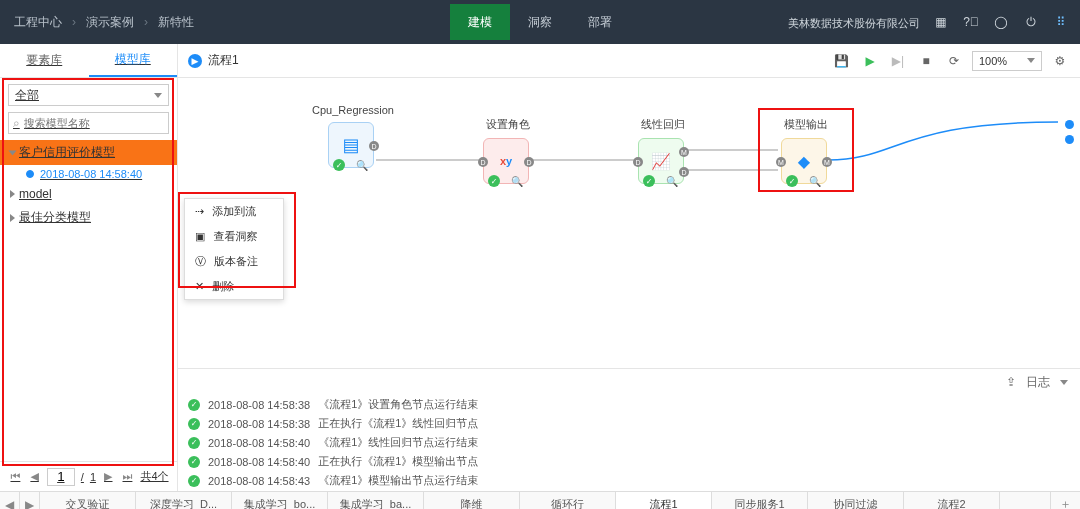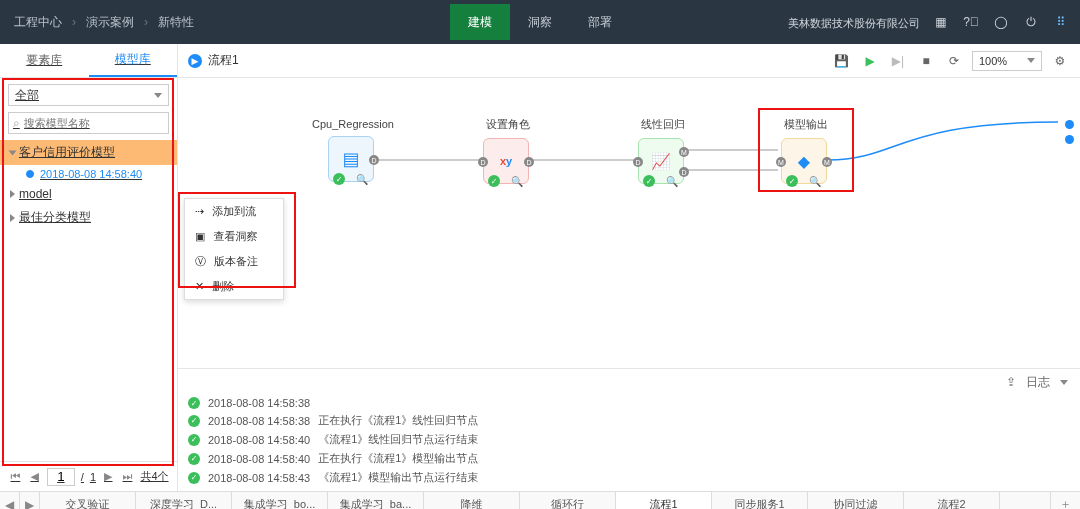--- a/index.html
+++ b/index.html
@@ -22,21 +22,21 @@
 .side-tabs { display: flex; height: 34px; border-bottom: 1px solid #e5e5e5; }
 .side-tab { flex: 1; display: flex; align-items: center; justify-content: center; cursor: pointer; color: #666; }
 .side-tab.active { color: #1d8cf8; border-bottom: 2px solid #1d8cf8; }
 .side-hl { position: absolute; border: 2px solid #e11; pointer-events: none; }
 .side-select { margin: 6px 8px; height: 22px; border: 1px solid #ccc; background: #fff; display: flex; align-items: center; padding: 0 6px; justify-content: space-between; cursor: pointer; }
 .side-search { margin: 0 8px 6px; height: 22px; border: 1px solid #ccc; display: flex; align-items: center; padding: 0 4px; gap: 4px; }
 .side-search input { border: none; outline: none; flex: 1; font-size: 11px; color: #888; }
 .tree { flex: 1; overflow: auto; }
 .tree-item { padding: 4px 10px; display: flex; align-items: center; gap: 4px; cursor: pointer; }
 .tree-item.group { font-weight: normal; color: #333; }
-.tree-item.selected { background: #fdba74; }
+.tree-item.selected { background: #f97316; }
 .tree-sub { padding: 3px 10px 3px 26px; display: flex; align-items: center; gap: 6px; cursor: pointer; font-size: 11px; color: #444; }
 .tree-sub.sel { color: #1d8cf8; }
 .dot { width: 8px; height: 8px; border-radius: 50%; border: 1.5px solid #888; display: inline-block; }
 .dot.fill { background: #1d8cf8; border-color: #1d8cf8; }
 .caret { width: 0; height: 0; border-top: 4px solid transparent; border-bottom: 4px solid transparent; border-left: 5px solid #888; display: inline-block; }
 .caret.down { transform: rotate(90deg); }
 .side-pager { border-top: 1px solid #e5e5e5; height: 30px; display: flex; align-items: center; justify-content: center; gap: 6px; font-size: 11px; }
 .side-pager input { width: 28px; text-align: center; border: 1px solid #ccc; height: 18px; }
 .pg-btn { cursor: pointer; color: #888; padding: 0 2px; }
 
@@ -182,21 +182,21 @@
 
     <div class="canvas">
       <svg class="wire" width="900" height="200">
         <path d="M 198 82 L 302 82" stroke="#bbb" fill="none" stroke-width="1.5"></path>
         <path d="M 353 82 L 457 82" stroke="#bbb" fill="none" stroke-width="1.5"></path>
         <path d="M 508 72 L 600 72" stroke="#bbb" fill="none" stroke-width="1.5"></path>
         <path d="M 508 92 L 600 92" stroke="#bbb" fill="none" stroke-width="1.5"></path>
         <path d="M 650 82 C 720 82 720 44 880 44" stroke="#1d8cf8" fill="none" stroke-width="1.5"></path>
       </svg>
 
-      <div class="node node1" style="left:150px;top:58px">
+      <div class="node node1" style="left:150px;top:44px">
         <div class="title">Cpu_Regression</div>
         <div class="body">
           <span style="color:#1d8cf8;font-size:18px">▤</span>
           <div class="icons-bottom">
             <span class="chk">✓</span>
             <span class="mag">🔍</span>
           </div>
           <span class="port" style="right:-6px;top:18px">D</span>
         </div>
       </div>
@@ -272,20 +272,21 @@
     <div class="log-wrap">
       <div class="log-head">
         <span style="cursor:pointer">⇪</span>
         <span>日志</span>
         <span class="tri-down"></span>
       </div>
       <div class="log-body" id="log-body">
           <div class="log-row">
             <span class="chk">✓</span>
             <span>2018-08-08 14:58:38</span>
+            <span>《流程1》设置角色节点运行结束</span>
           </div>
           <div class="log-row">
             <span class="chk">✓</span>
             <span>2018-08-08 14:58:38</span>
             <span>正在执行《流程1》线性回归节点</span>
           </div>
           <div class="log-row">
             <span class="chk">✓</span>
             <span>2018-08-08 14:58:40</span>
             <span>《流程1》线性回归节点运行结束</span>

